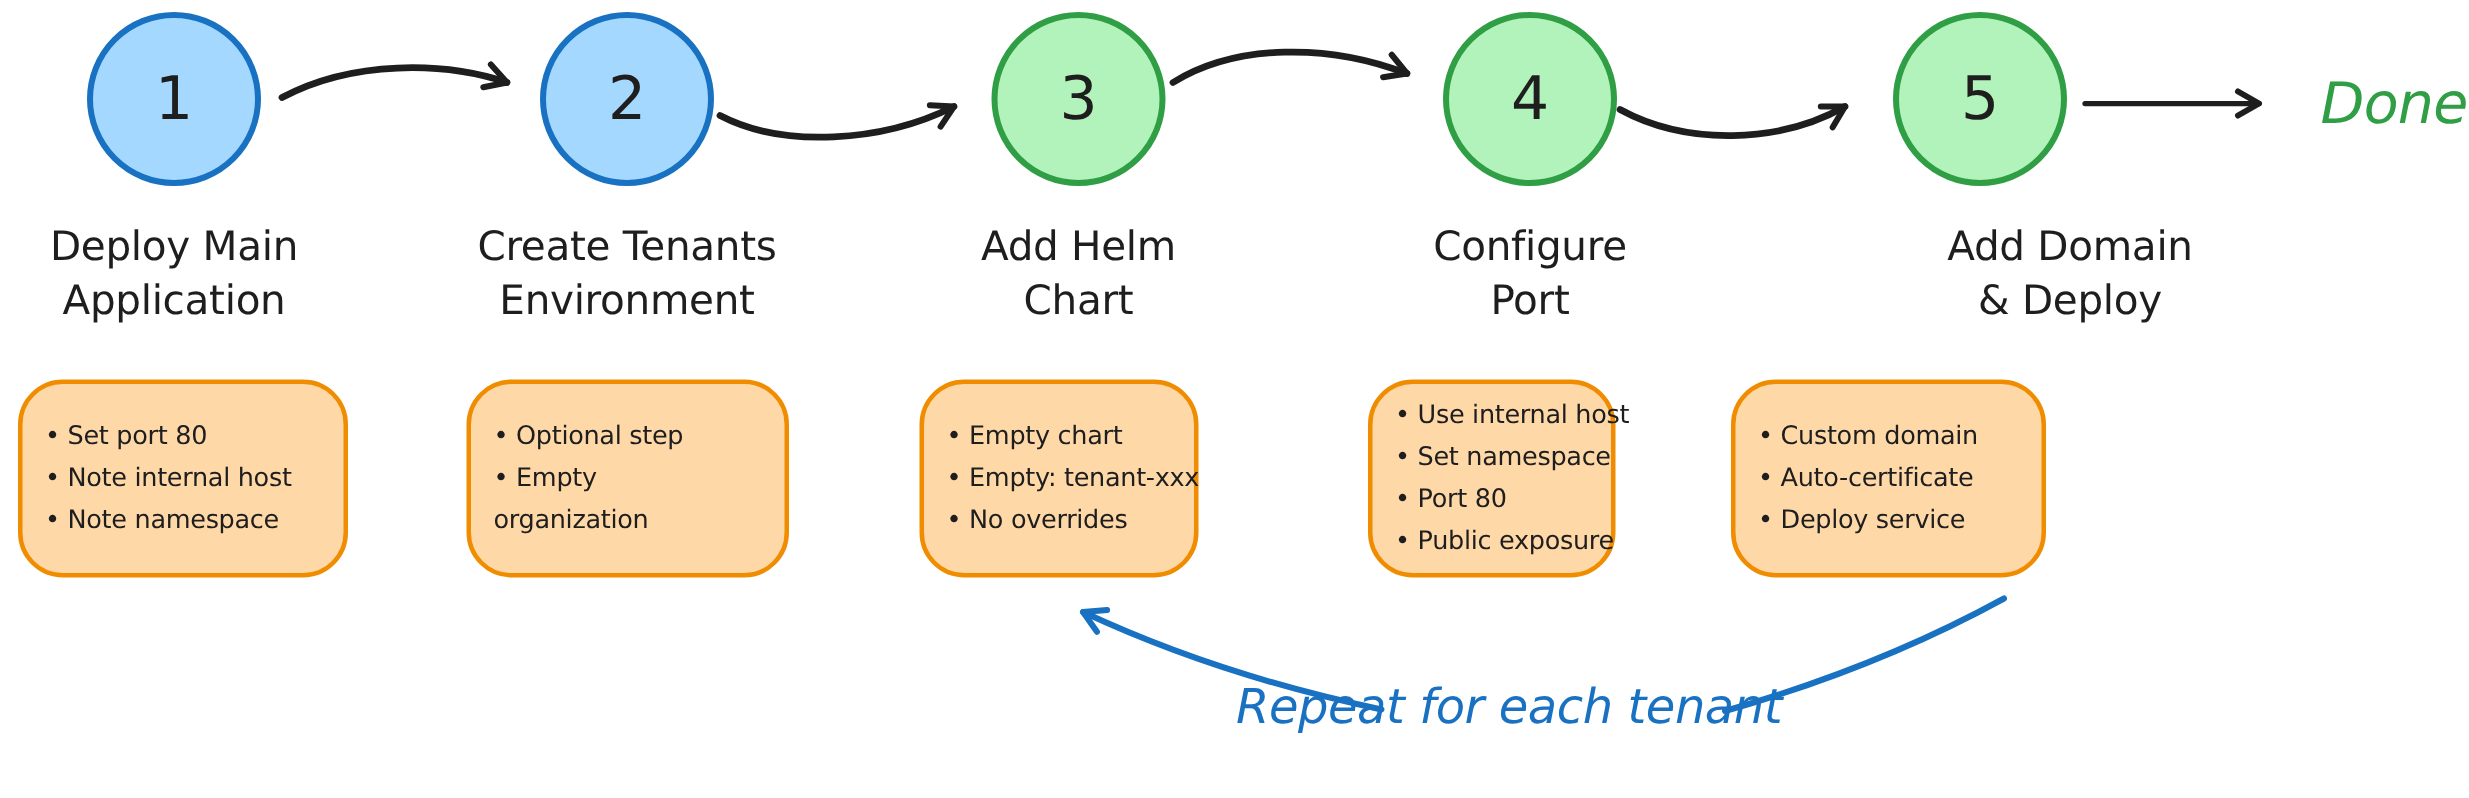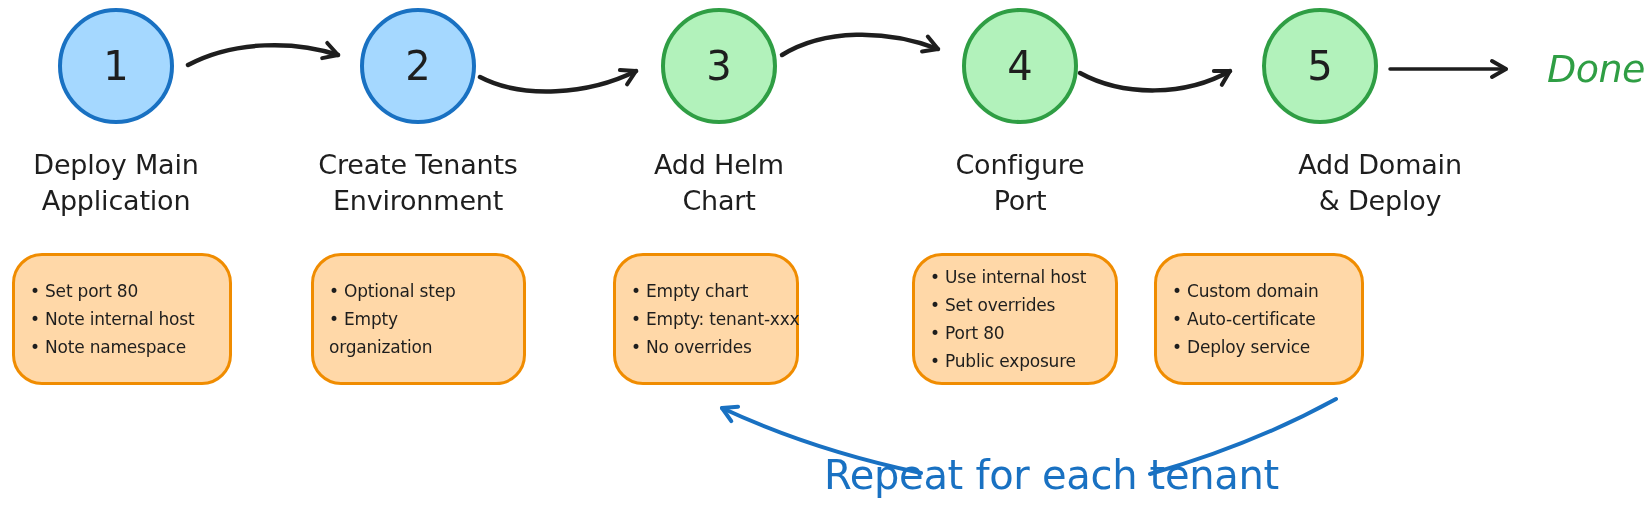--- a/index.html
+++ b/index.html
@@ -70,24 +70,25 @@
     left: 1547px; top: 47px;
     font-size: 38px;
     color: #2f9e44;
     letter-spacing: -0.5px;
     font-style: italic;
   }
   .repeat-label {
     position: absolute;
     left: 824px; top: 452px;
     width: 380px;
-    font-size: 40px;
+    font-size: 32px;
     color: #1971c2;
     letter-spacing: -0.3px;
     white-space: nowrap;
+    font-style: italic;
   }
 </style>
 </head>
 <body>
 
 <div class="canvas">
 
   <svg class="arrows-layer" width="1646" height="532" viewBox="0 0 1646 532">
     <defs>
       <marker id="ah-black" orient="auto" markerUnits="userSpaceOnUse" markerWidth="30" markerHeight="30" refX="20" refY="12" overflow="visible">
@@ -145,23 +146,23 @@
     <div class="note-line">• No overrides</div>
   </div>
 
   <div class="circle green" style="left:962px">
     <span class="num">4</span>
   </div>
   <div class="step-title" style="left:885px">
     <div>Configure</div>
     <div>Port</div>
   </div>
-  <div class="note-box" style="left:912px;width:206px">
+  <div class="note-box" style="left:912px;width:165px">
     <div class="note-line">• Use internal host</div>
-    <div class="note-line">• Set overrides</div>
+    <div class="note-line">• Set namespace</div>
     <div class="note-line">• Port 80</div>
     <div class="note-line">• Public exposure</div>
   </div>
 
   <div class="circle green" style="left:1262px">
     <span class="num">5</span>
   </div>
   <div class="step-title" style="left:1245px">
     <div>Add Domain</div>
     <div>&amp; Deploy</div>

